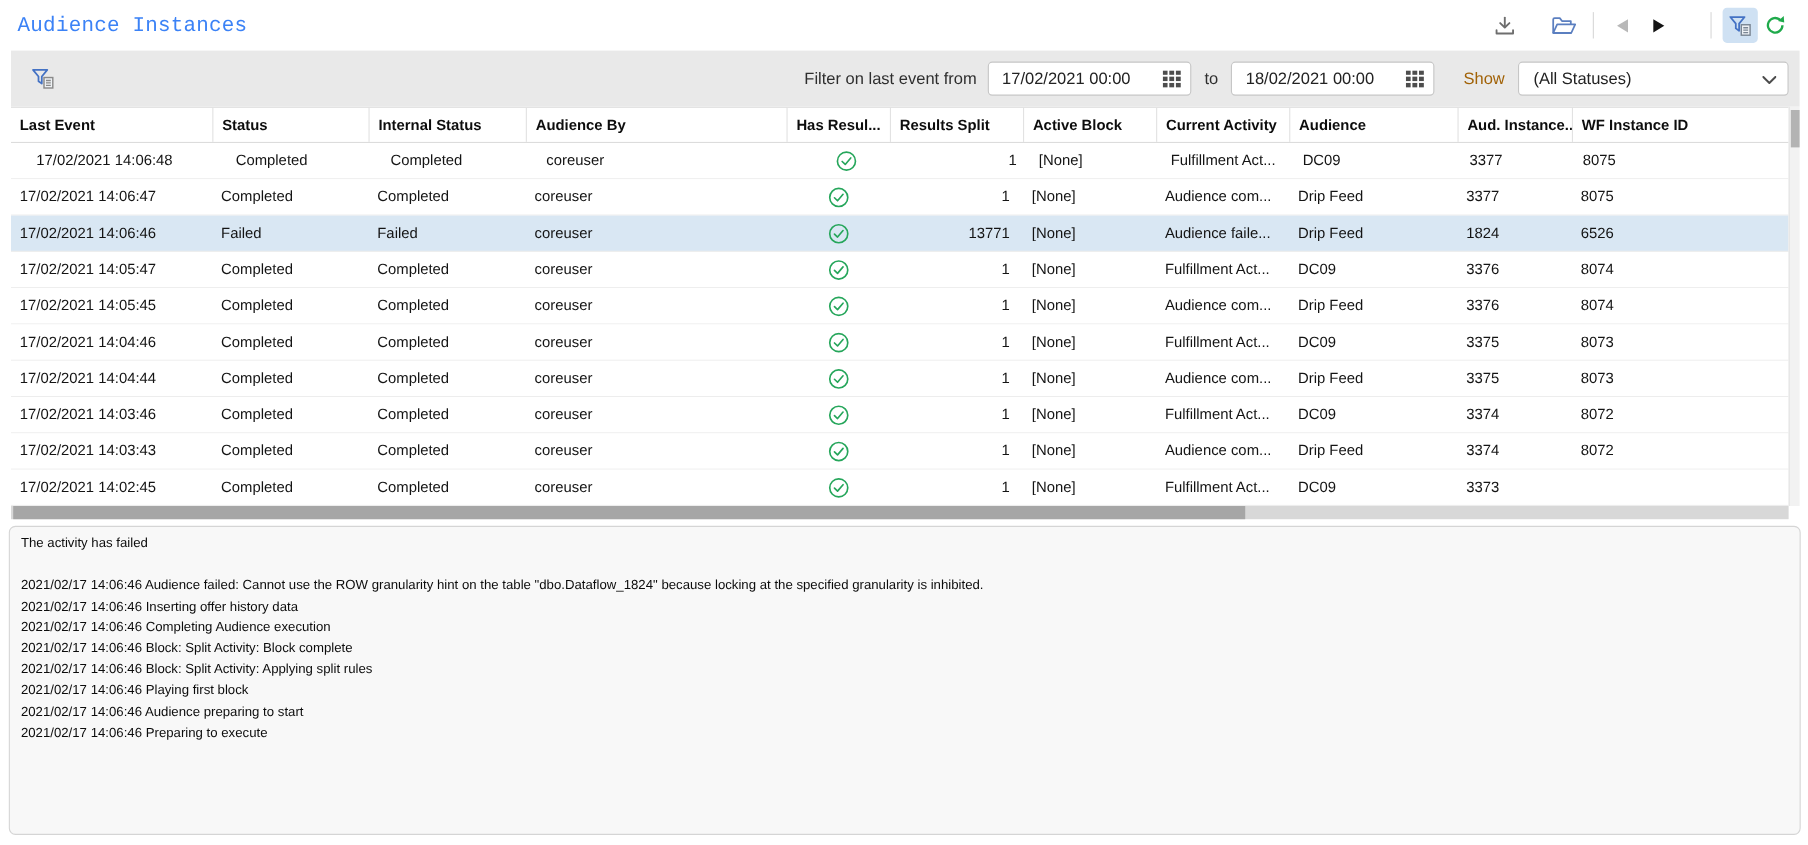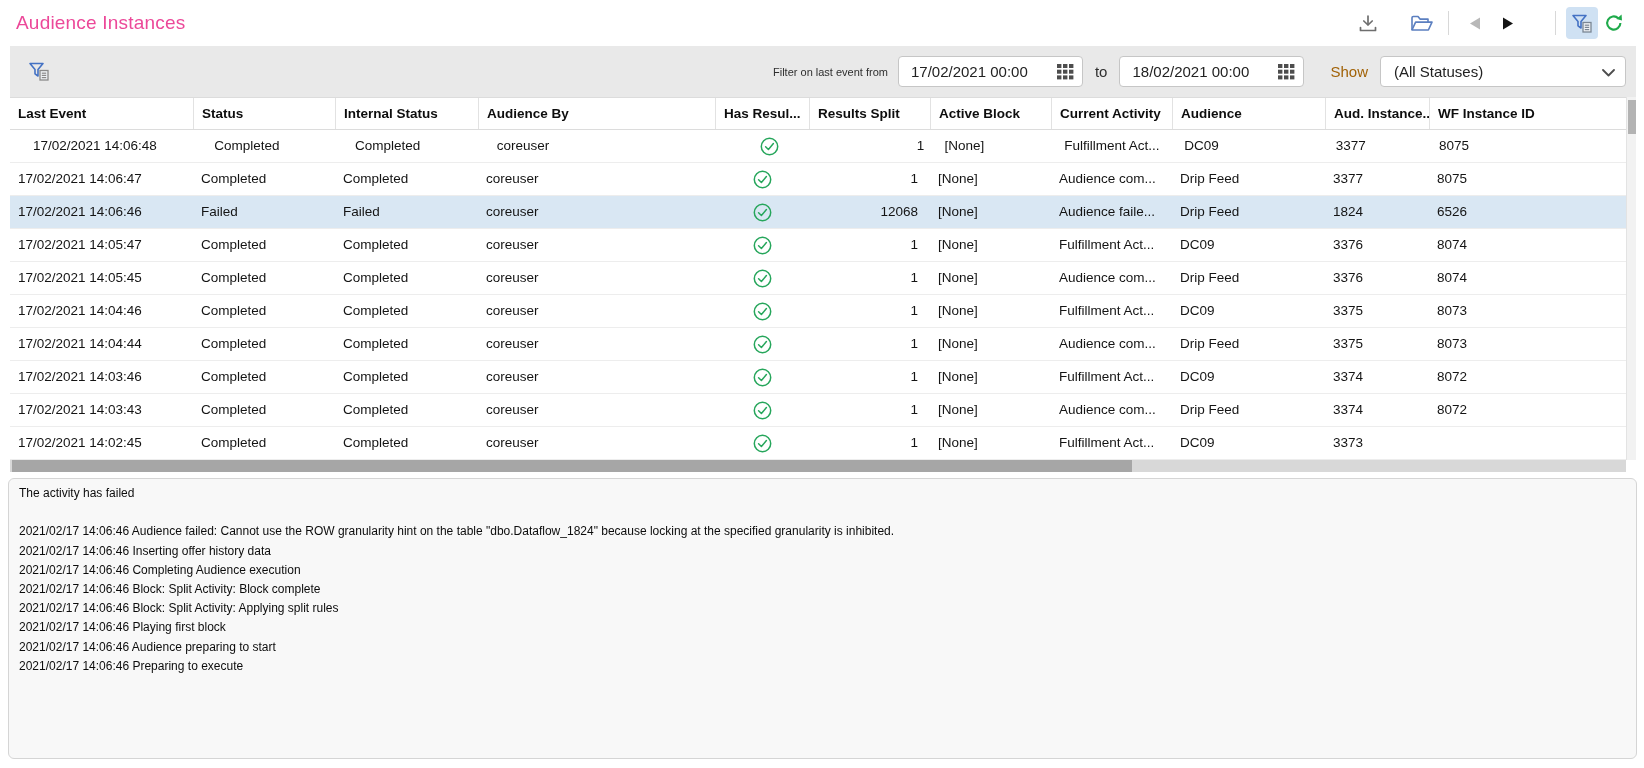--- a/index.html
+++ b/index.html
@@ -2,32 +2,32 @@
 <html><head>
 <meta charset="utf-8">
 <style>
   * { margin:0; padding:0; box-sizing:border-box; }
   html,body { background:#fff; }
   body { font-family:"Liberation Sans", sans-serif; color:#1a1a1a; }
   #app { position:relative; width:1644px; height:768px; background:#fff; overflow:hidden; }
 
   
   .titlebar { position:absolute; top:0; left:0; width:100%; height:46px; background:#fff; }
-  .page-title { position:absolute; left:16px; top:12px; font-size:19px; color:#ec4899; letter-spacing:.2px; }
+  .page-title { position:absolute; left:16px; top:12px; font-size:19px; color:#3b82f6; letter-spacing:.2px;font-family:Liberation Mono, monospace; }
   .top-icons { position:absolute; right:14px; top:7px; height:32px; display:flex; align-items:center; }
   .icon-btn { width:32px; height:32px; display:flex; align-items:center; justify-content:center; cursor:pointer; border-radius:4px; }
   .icon-btn.active { background:#cfe1f3; }
   .tool-sep { width:1px; height:24px; background:#d8d8d8; margin:0 10px; }
   .gap22 { margin-right:22px; }
 
   
   .filterband { position:absolute; top:46px; left:10px; width:1626px; height:51px; background:#e9e9e9; display:flex; align-items:center; }
   .band-filter-icon { margin-left:14px; width:30px; height:30px; display:flex; align-items:center; justify-content:center; cursor:pointer; }
   .band-right { margin-left:auto; display:flex; align-items:center; padding-right:10px; }
-  .band-label { font-size:11px; color:#2e2e2e; margin-right:10px; }
+  .band-label { font-size:15px; color:#2e2e2e; margin-right:10px; }
   .date-input { position:relative; width:185px; height:31px; background:#fff; border:1px solid #c6c6c6; border-radius:4px; display:flex; align-items:center; padding:0 34px 0 12px; font-size:15px; color:#222; cursor:text; }
   .date-input .cal { position:absolute; right:8px; top:7px; }
   .to-label { font-size:15px; color:#2e2e2e; margin:0 12px; }
   .show-label { font-size:15px; color:#a16207; margin:0 12px 0 26px; }
   .dropdown { position:relative; width:246px; height:31px; background:#fff; border:1px solid #c6c6c6; border-radius:4px; display:flex; align-items:center; padding:0 30px 0 13px; font-size:15px; color:#222; cursor:pointer; }
   .dropdown svg { position:absolute; right:10px; top:12px; }
 
   
   .table-wrap { position:absolute; top:97px; left:10px; width:1626px; height:375px; }
   .grid { position:absolute; left:0; top:0; width:1616px; }
@@ -219,21 +219,21 @@
             <div class="tcell" style="width: 183px;">17/02/2021 14:06:46</div>
             <div class="tcell" style="width: 142px;">Failed</div>
             <div class="tcell" style="width: 143px;">Failed</div>
             <div class="tcell" style="width: 237px;">coreuser</div>
             <div class="tcell center" style="width: 94px;">
               <svg width="19" height="19" viewBox="0 0 19 19">
     <circle cx="9.5" cy="9.5" r="8.2" fill="none" stroke="#26a65b" stroke-width="1.5"></circle>
     <polyline points="5.6,9.8 8.4,12.5 13.4,6.6" fill="none" stroke="#26a65b" stroke-width="1.5" stroke-linecap="round" stroke-linejoin="round"></polyline>
   </svg>
             </div>
-            <div class="tcell right" style="width: 121px;">12068</div>
+            <div class="tcell right" style="width: 121px;">13771</div>
             <div class="tcell" style="width: 121px;">[None]</div>
             <div class="tcell" style="width: 121px;">Audience faile...</div>
             <div class="tcell" style="width: 153px;">Drip Feed</div>
             <div class="tcell" style="width: 104px;">1824</div>
             <div class="tcell" style="width: 197px;">6526</div>
           </div>
           <div class="trow">
             <div class="tcell" style="width: 183px;">17/02/2021 14:05:47</div>
             <div class="tcell" style="width: 142px;">Completed</div>
             <div class="tcell" style="width: 143px;">Completed</div>

